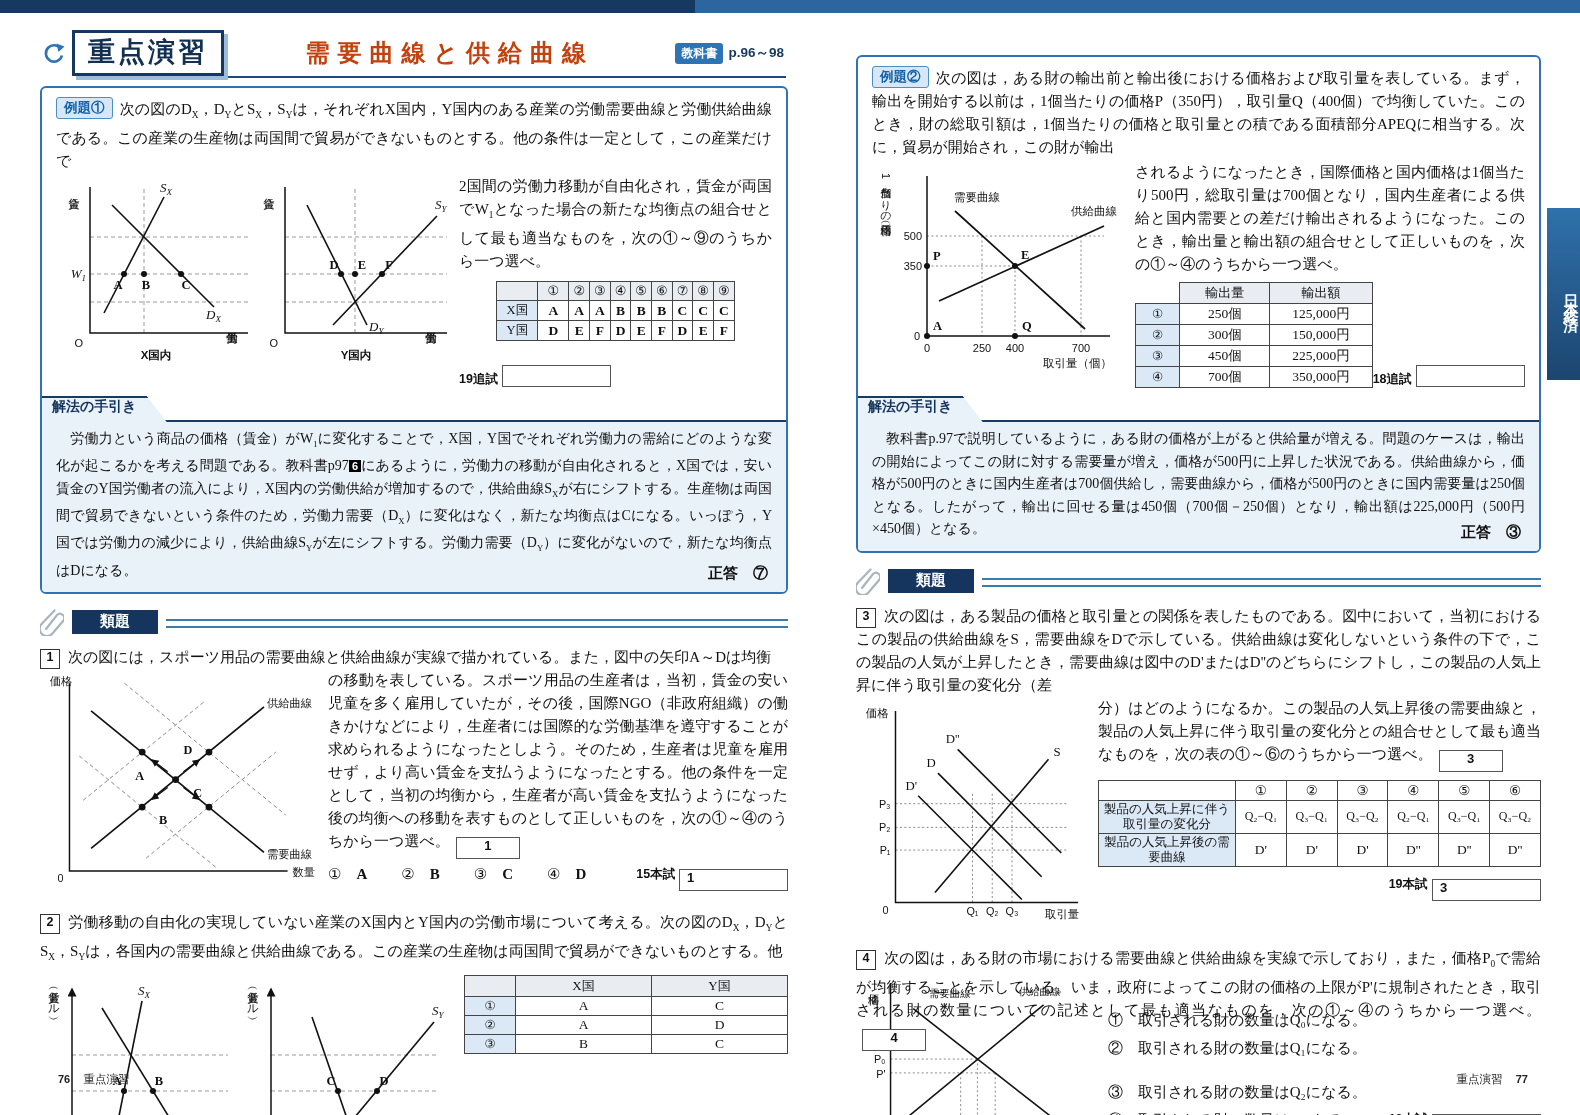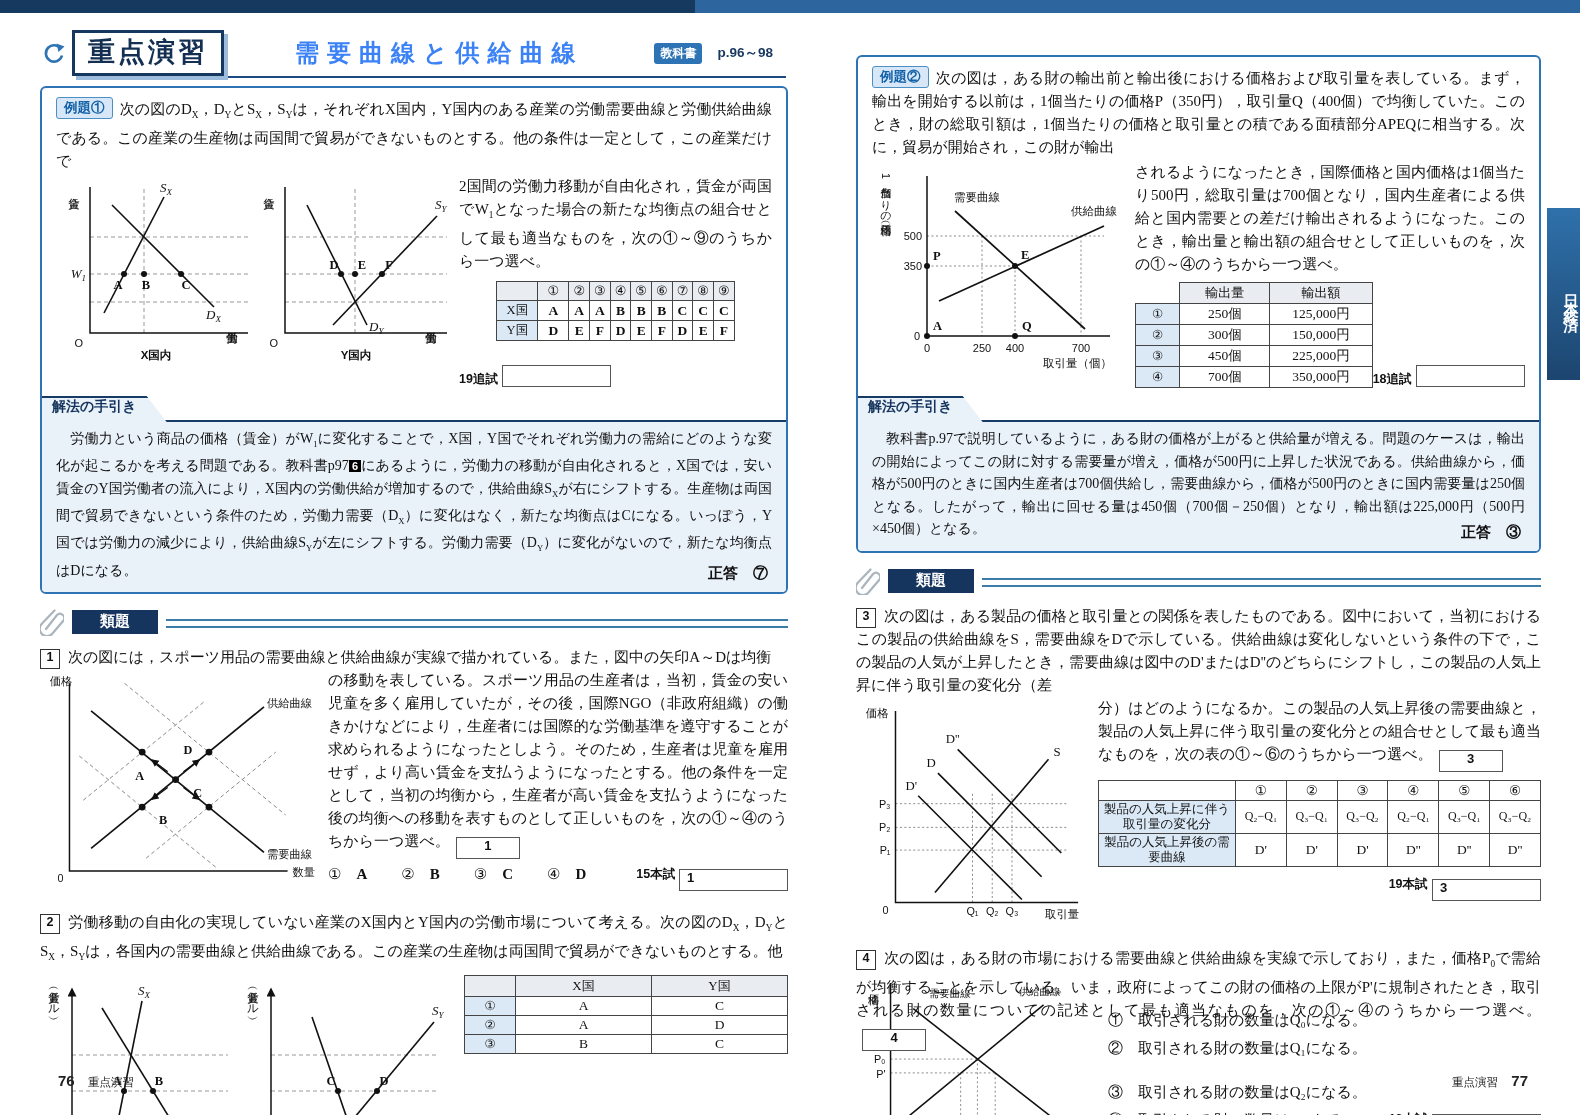--- a/index.html
+++ b/index.html
@@ -14,23 +14,23 @@
   .page{position:absolute;}
   .jtext{font-family:"Liberation Serif","DejaVu Serif",serif;font-size:15px;line-height:23px;
          text-align:justify;margin:0;}
   sub{font-size:0.62em;}
   
   .hrow{position:relative;display:flex;align-items:center;height:54px;margin-bottom:6px;}
   .hrow::after{content:"";position:absolute;left:178px;right:2px;bottom:2px;border-bottom:2px solid #1c4a80;}
   .brandbox{border:3px solid #16375f;box-shadow:4px 4px 0 #9dbcdc;padding:1px 13px 3px;
             font:bold 27px "Liberation Sans",sans-serif;color:#132f52;background:#fff;
             letter-spacing:3px;margin-left:6px;z-index:2;}
-  .htitle{font:bold 24px "Liberation Sans",sans-serif;color:#3b82f6;letter-spacing:8px;
+  .htitle{font:bold 24px "Liberation Sans",sans-serif;color:#c2410c;letter-spacing:8px;
           flex:1;text-align:center;}
-  .badgewrap{display:flex;align-items:center;gap:15px;margin-right:15px;}
+  .badgewrap{display:flex;align-items:center;gap:5px;margin-right:4px;}
   .badge{background:#2e74b5;color:#fff;font:bold 12px "Liberation Sans",sans-serif;
          padding:2px 6px;border-radius:3px;}
   .pg{font:bold 13.5px "Liberation Sans",sans-serif;color:#16375f;}
   
   .exbox{border:2px solid #2e74b5;border-radius:6px;background:#fff;padding:9px 14px 0;}
   .exbadge{display:inline-block;background:#d7e7f7;border:1px solid #4a90c4;color:#1261a8;
            font:bold 13.5px "Liberation Sans",sans-serif;padding:0 7px;border-radius:3px;
            margin-right:7px;height:20px;line-height:20px;vertical-align:2px;}
   .guide{position:relative;background:#e9f1f9;border-top:2.5px solid #173a66;
          padding:4px 14px 10px;margin:32px -14px 0;border-radius:0 0 4px 4px;}
@@ -62,21 +62,21 @@
   .ttable .nb{border:none;background:transparent;}
   .sm{font-family:"Liberation Sans",sans-serif;font-size:11.5px;text-align:left;line-height:15px;}
   
   .gjp{font:11.5px "Liberation Sans",sans-serif;fill:#111;}
   .glt{font:italic 13px "Liberation Serif",serif;fill:#111;}
   .gpt{font:bold 12.5px "Liberation Serif",serif;fill:#111;}
   .gtk{font:11px "Liberation Sans",sans-serif;fill:#111;}
   .gsub{font-size:9px;}
   .vtx{writing-mode:vertical-rl;}
   .footer{position:absolute;font:11.5px "Liberation Sans",sans-serif;color:#222;}
-  .fnum{font-size:15px;font-weight:bold;margin:0 10px;}
+  .fnum{font-size:11px;font-weight:bold;margin:0 10px;}
 </style>
 </head>
 <body>
 
 <div class="topbar"></div>
 <div class="sidetab">日本経済</div>
 
 <div class="page" style="left:40px;top:26px;width:748px;">
 
   <div class="hrow">

